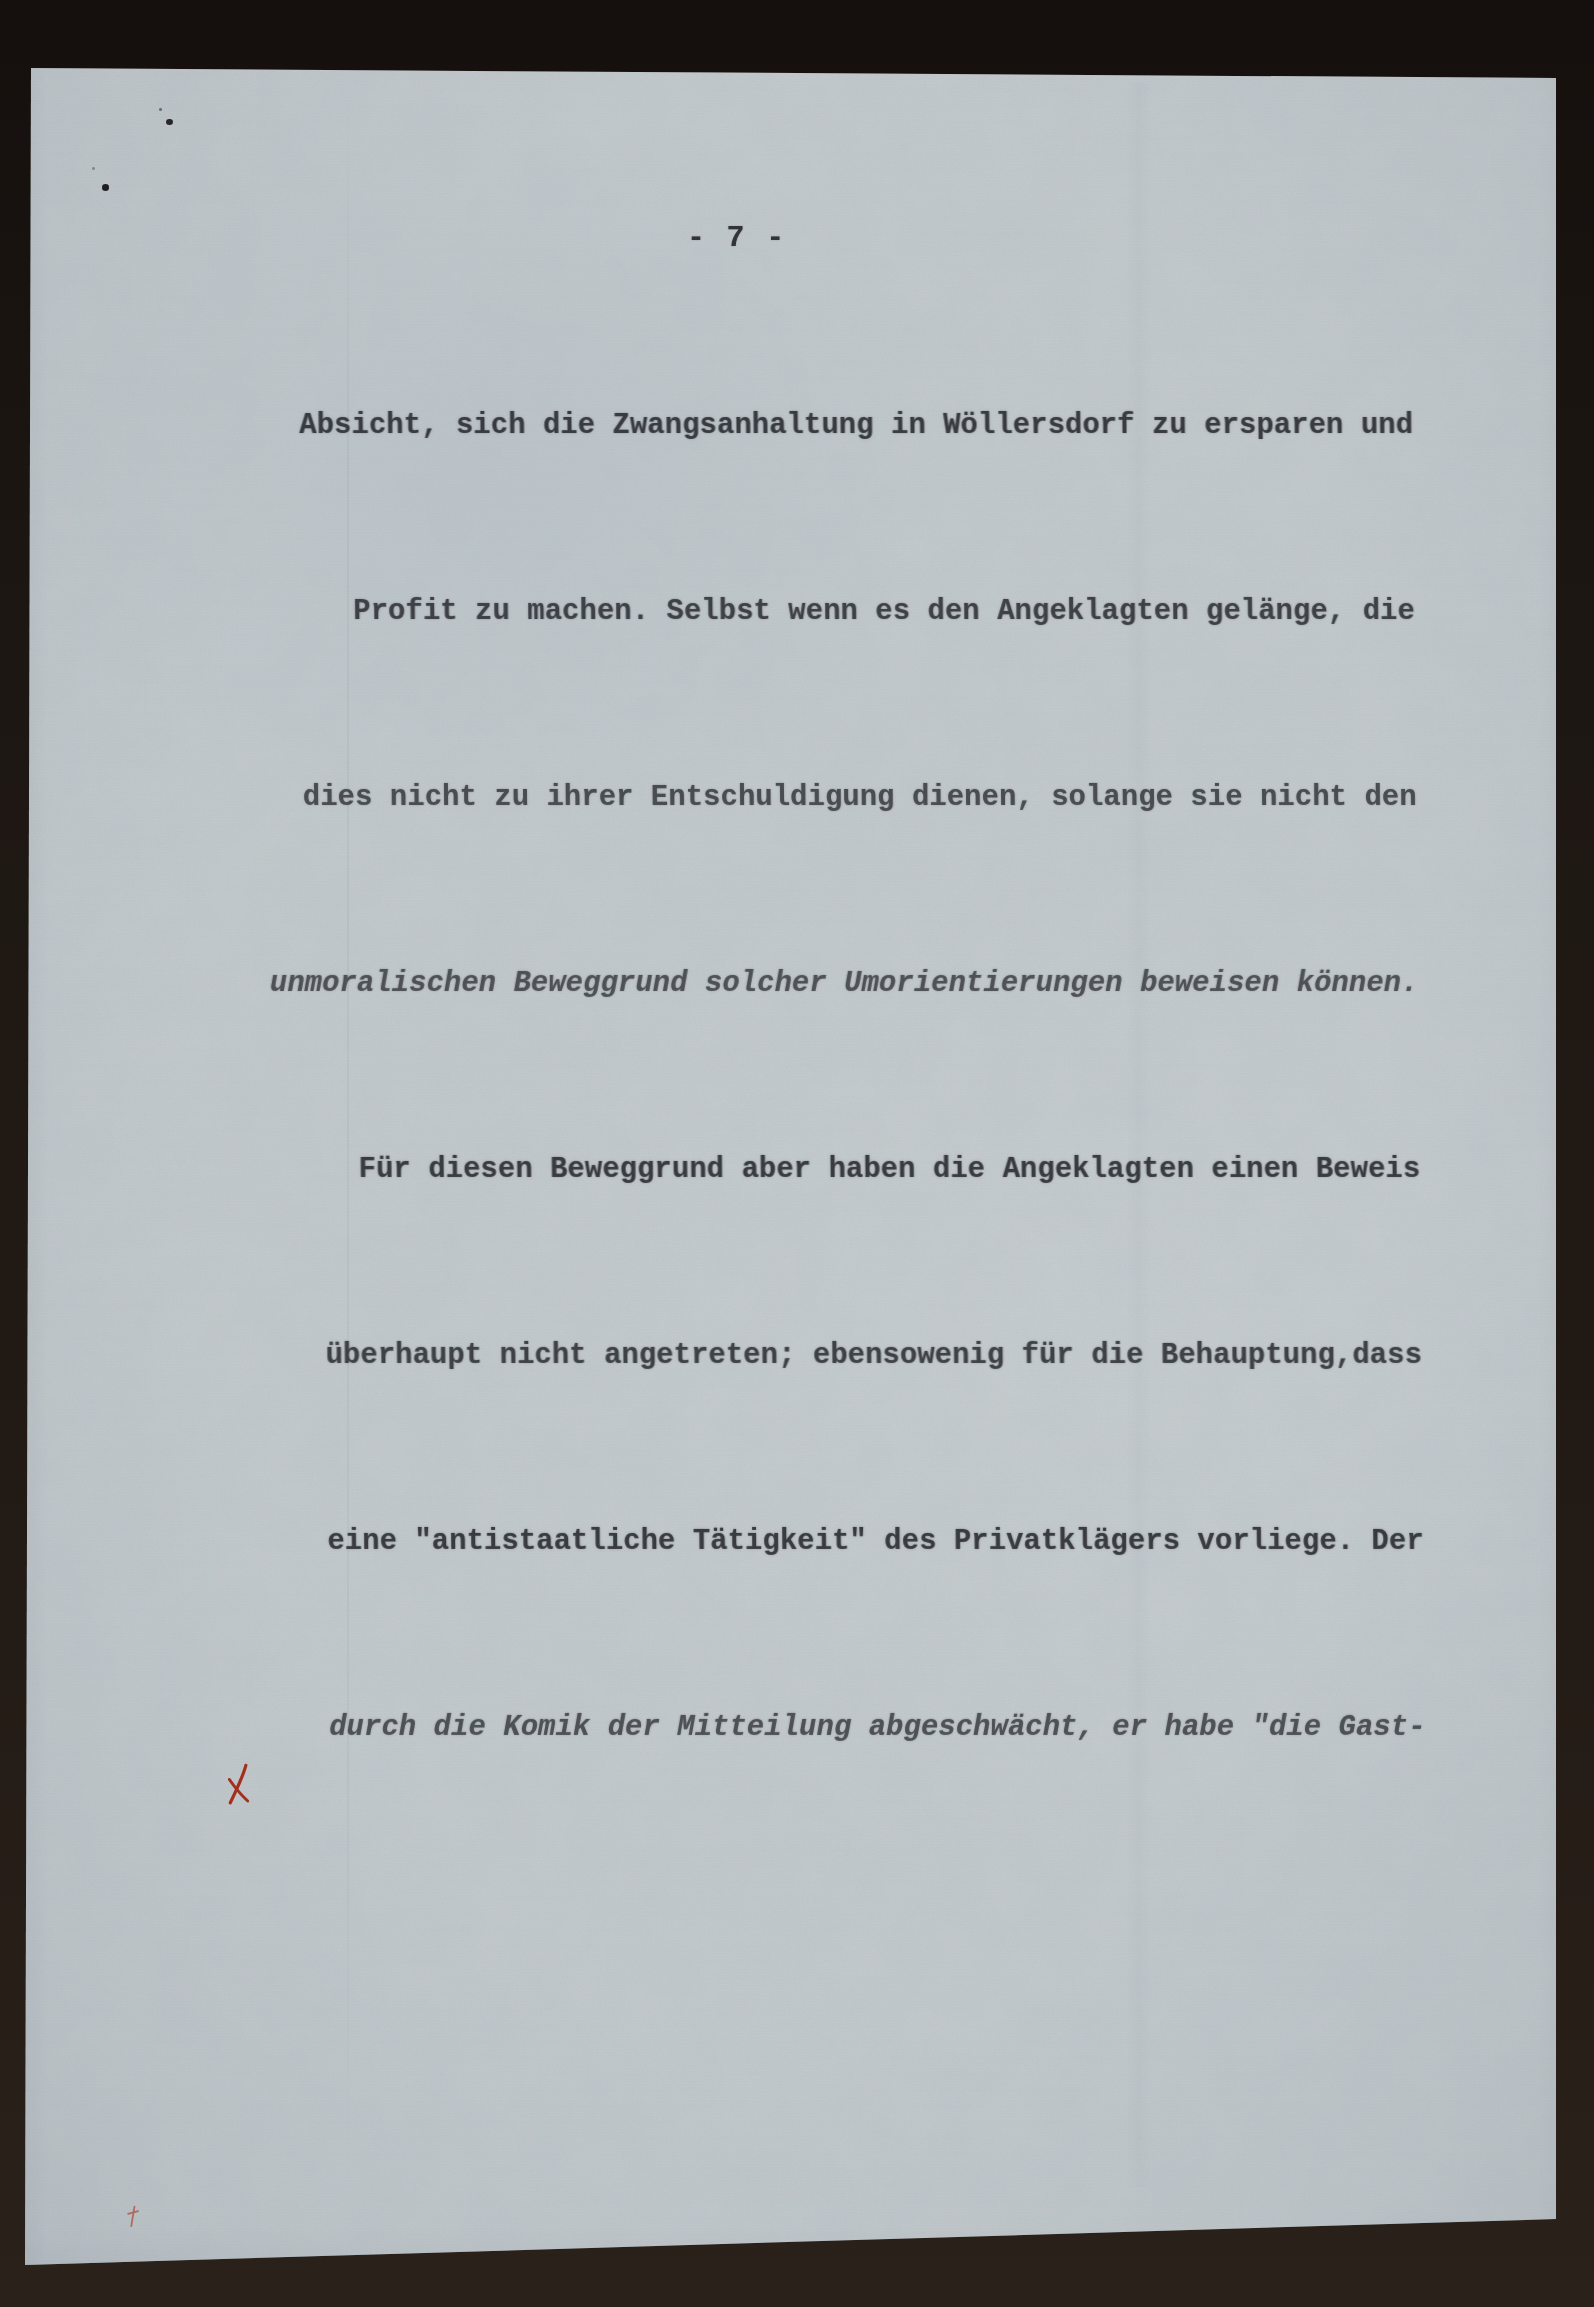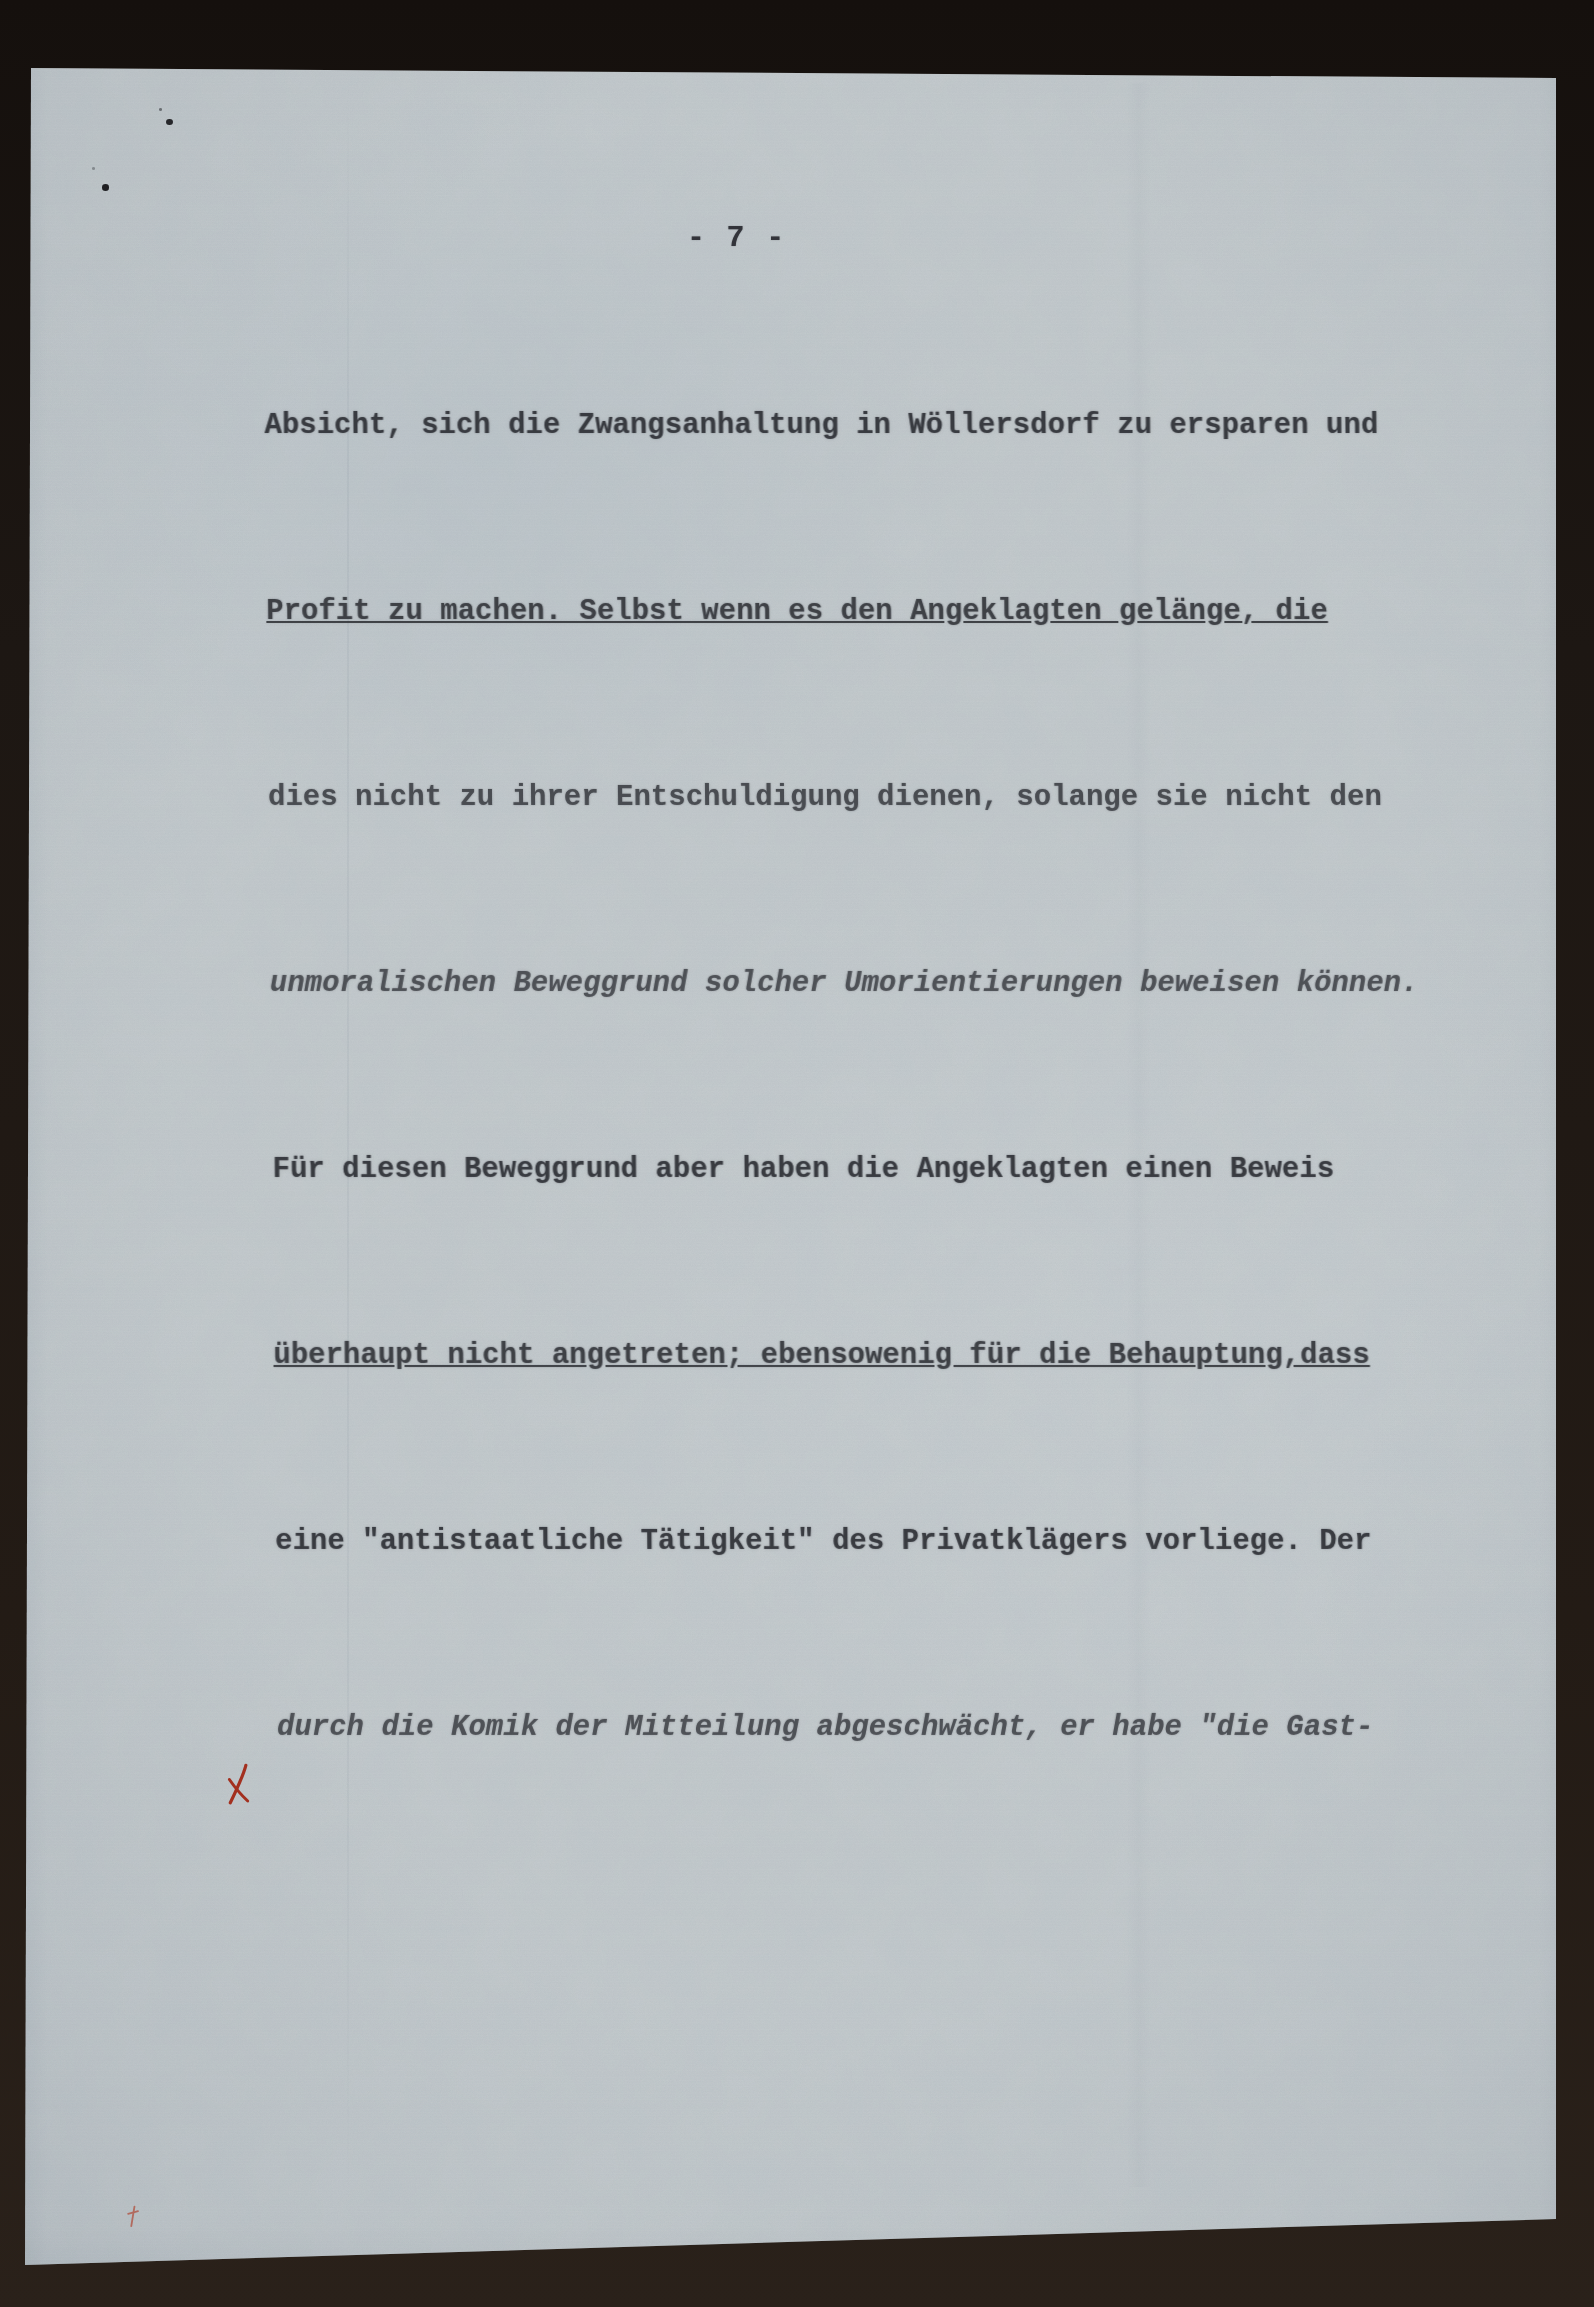--- a/index.html
+++ b/index.html
@@ -28,23 +28,23 @@
   .pageno{position:absolute;left:687px;top:223px;
     font-weight:700;font-size:30px;line-height:30px;letter-spacing:1.8px;
     color:rgba(43,45,51,.92);filter:blur(0.5px);
     text-shadow:0 0 1.4px rgba(43,45,51,.40);white-space:pre;}
   .typed{position:absolute;left:263px;top:271px;
     font-weight:700;font-size:29px;line-height:62px;white-space:pre;
     color:rgba(49,51,57,.90);
     transform:skewX(.55deg);transform-origin:0 0;
     filter:blur(0.5px);
     text-shadow:0 0 1.4px rgba(49,51,57,.42), 0 0 4.6px rgba(49,51,57,.10);}
-  .tline{height:62px;}
+  .tline{height:62px;text-align:right;}
   .tline:nth-child(4n){opacity:.84;font-style:italic;}
-  .tline:nth-child(4n+2){opacity:.96;text-decoration:underline;}
+  .tline:nth-child(4n+2){opacity:.96;}
   .tline:nth-child(7n+3){opacity:.88;}
   .tline:nth-child(9n+5){margin-left:1px;}
   .redmark{position:absolute;filter:blur(0.3px);}
   .speck{position:absolute;border-radius:50%;filter:blur(0.3px);}
   .speck-a{left:166px;top:119px;width:6.5px;height:6px;background:rgba(25,25,28,.92);}
   .speck-b{left:159px;top:108px;width:3.2px;height:2.8px;background:rgba(40,42,46,.55);}
   .speck-c{left:102px;top:184px;width:7.4px;height:7px;background:rgba(22,22,25,.95);}
   .speck-d{left:92px;top:167px;width:3.2px;height:2.8px;background:rgba(52,54,60,.40);}
 </style>
 </head>

